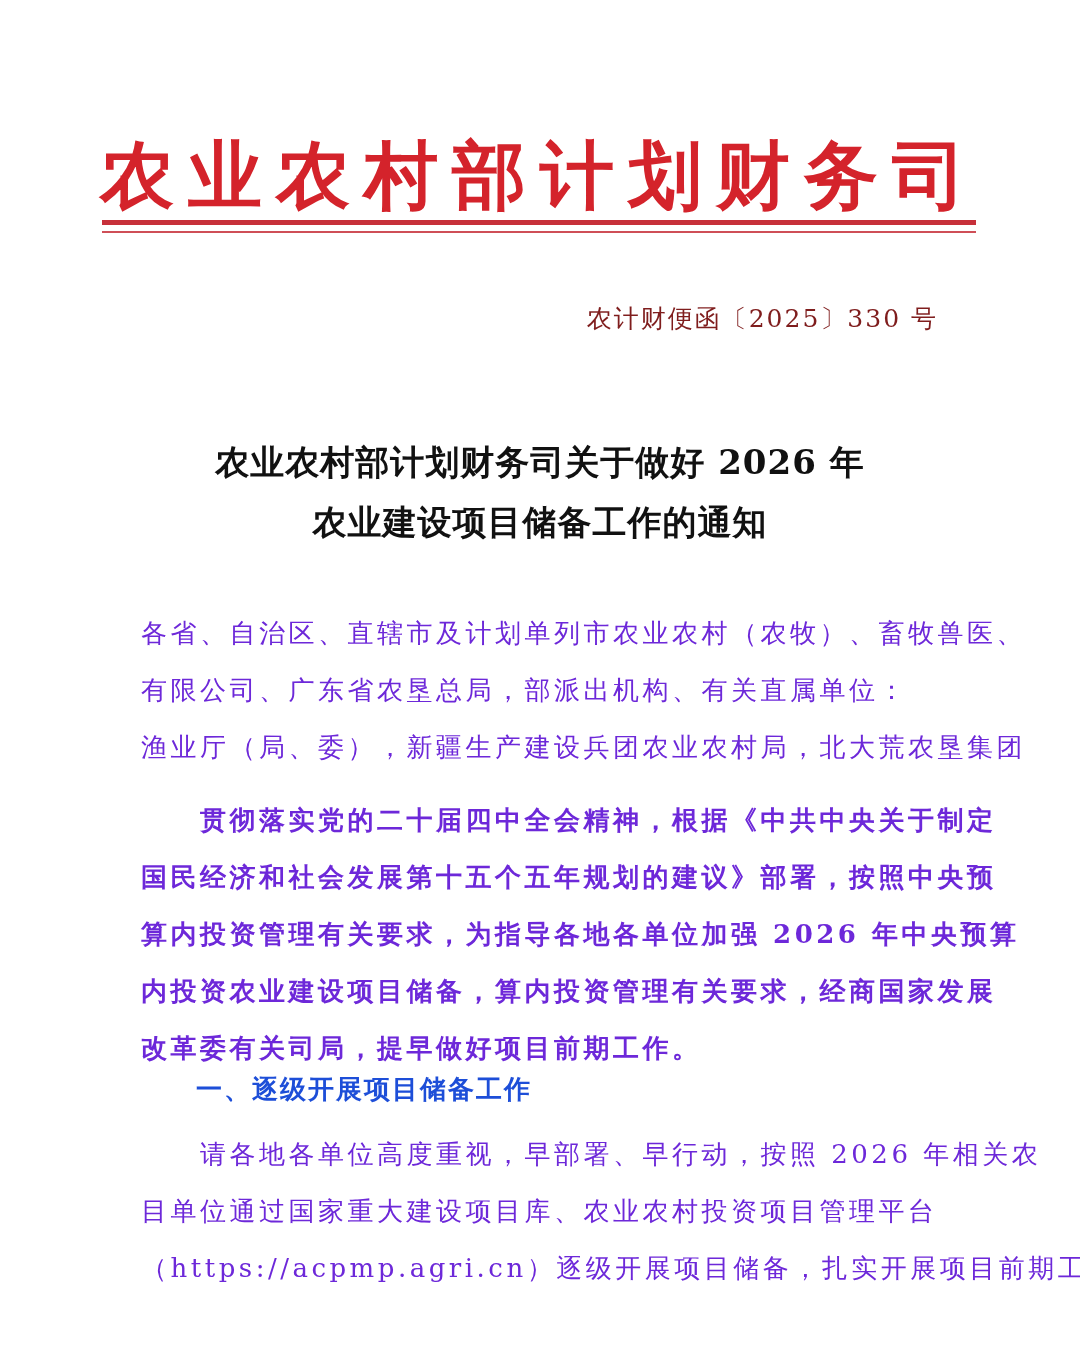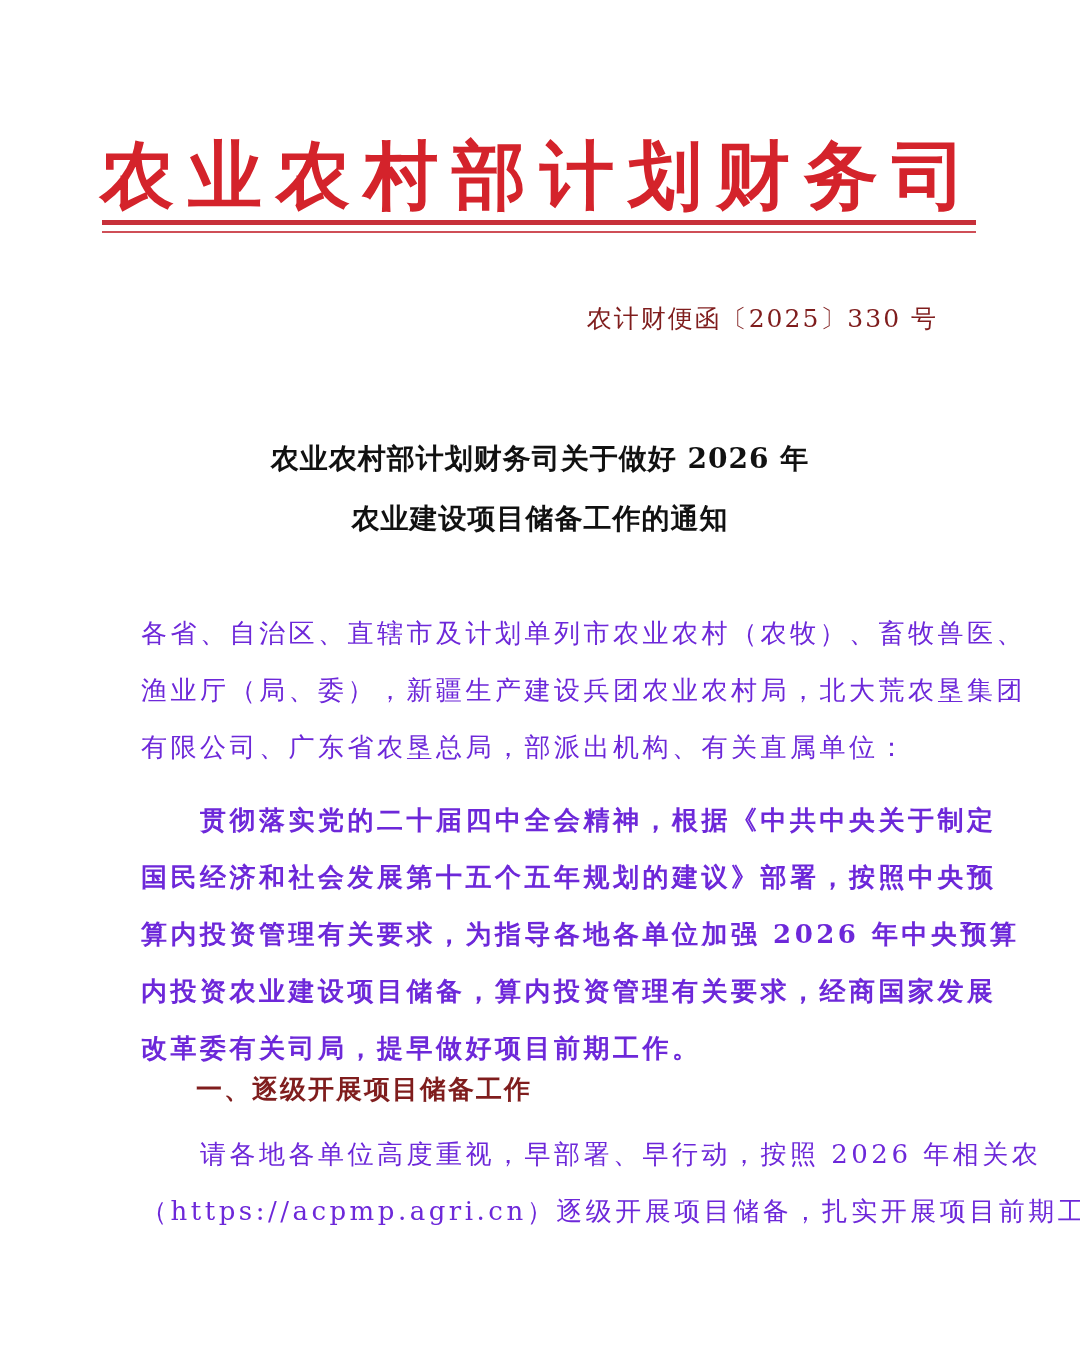--- a/index.html
+++ b/index.html
@@ -4,54 +4,55 @@
 <style>
   html, body { margin: 0; padding: 0; background: #ffffff; }
   body { width: 1080px; height: 1372px; position: relative; overflow: hidden;
          font-family: "DejaVu Serif", "Liberation Serif", serif; color: #222; }
   .masthead { position: absolute; left: 0; top: 130px; width: 1080px; text-align: center;
               font-size: 74px; font-weight: bold; letter-spacing: 14px; color: #d4232b;
               font-family: "DejaVu Serif", serif; line-height: 90px; }
   .rule-thick { position: absolute; left: 102px; top: 220px; width: 874px; height: 5px; background: #c7303a; }
   .rule-thin { position: absolute; left: 102px; top: 231px; width: 874px; height: 2px; background: #c7303a; opacity: 0.85; }
   .docno { position: absolute; right: 142px; top: 302px; font-size: 25px; letter-spacing: 2px; color: #7f1d1d; }
-  .title { position: absolute; left: 0; width: 1080px; text-align: center; font-size: 28px; font-weight: bold;
+  .title { position: absolute; left: 0; width: 1080px; text-align: center; font-size: 34px; font-weight: bold;
            color: #111; letter-spacing: 1px; }
   .title.l1 { top: 440px; }
   .title.l2 { top: 500px; }
   .body { position: absolute; left: 141px; width: 800px; font-size: 26px; line-height: 57px;
           letter-spacing: 3.5px; color: #6d28d9; text-align: justify; }
   .line { white-space: nowrap; display: block; height: 57px; }
   .heading { position: absolute; left: 196px; top: 1072px; font-size: 26px; font-weight: bold;
-             font-family: "DejaVu Sans", sans-serif; color: #7f1d1d; letter-spacing: 2px; }
+             font-family: "DejaVu Sans", sans-serif; color: #1d4ed8; letter-spacing: 2px; }
 </style>
 </head>
 <body>
 
 <div class="masthead">农业农村部计划财务司</div>
 <div class="rule-thick"></div>
 <div class="rule-thin"></div>
 
 <div class="docno">农计财便函〔2025〕330 号</div>
 
 <div class="title l1">农业农村部计划财务司关于做好 2026 年</div>
 <div class="title l2">农业建设项目储备工作的通知</div>
 
 <div class="body" style="top:605px;">
   <span class="line">各省、自治区、直辖市及计划单列市农业农村（农牧）、畜牧兽医、</span>
+  <span class="line">有限公司、广东省农垦总局，部派出机构、有关直属单位：</span>
   <span class="line">渔业厅（局、委），新疆生产建设兵团农业农村局，北大荒农垦集团</span>
-  <span class="line">有限公司、广东省农垦总局，部派出机构、有关直属单位：</span>
 </div>
 
 <div class="body" style="top:792px;font-weight:bold;">
   <span class="line">　　贯彻落实党的二十届四中全会精神，根据《中共中央关于制定</span>
   <span class="line">国民经济和社会发展第十五个五年规划的建议》部署，按照中央预</span>
   <span class="line">算内投资管理有关要求，为指导各地各单位加强 2026 年中央预算</span>
   <span class="line">内投资农业建设项目储备，算内投资管理有关要求，经商国家发展</span>
   <span class="line">改革委有关司局，提早做好项目前期工作。</span>
 </div>
 
 <div class="heading">一、逐级开展项目储备工作</div>
 
 <div class="body" style="top:1126px;">
   <span class="line">　　请各地各单位高度重视，早部署、早行动，按照 2026 年相关农</span>
+  <span class="line">目单位通过国家重大建设项目库、农业农村投资项目管理平台</span>
   <span class="line">（https://acpmp.agri.cn）逐级开展项目储备，扎实开展项目前期工</span>
 </div>
 
 </body></html>

